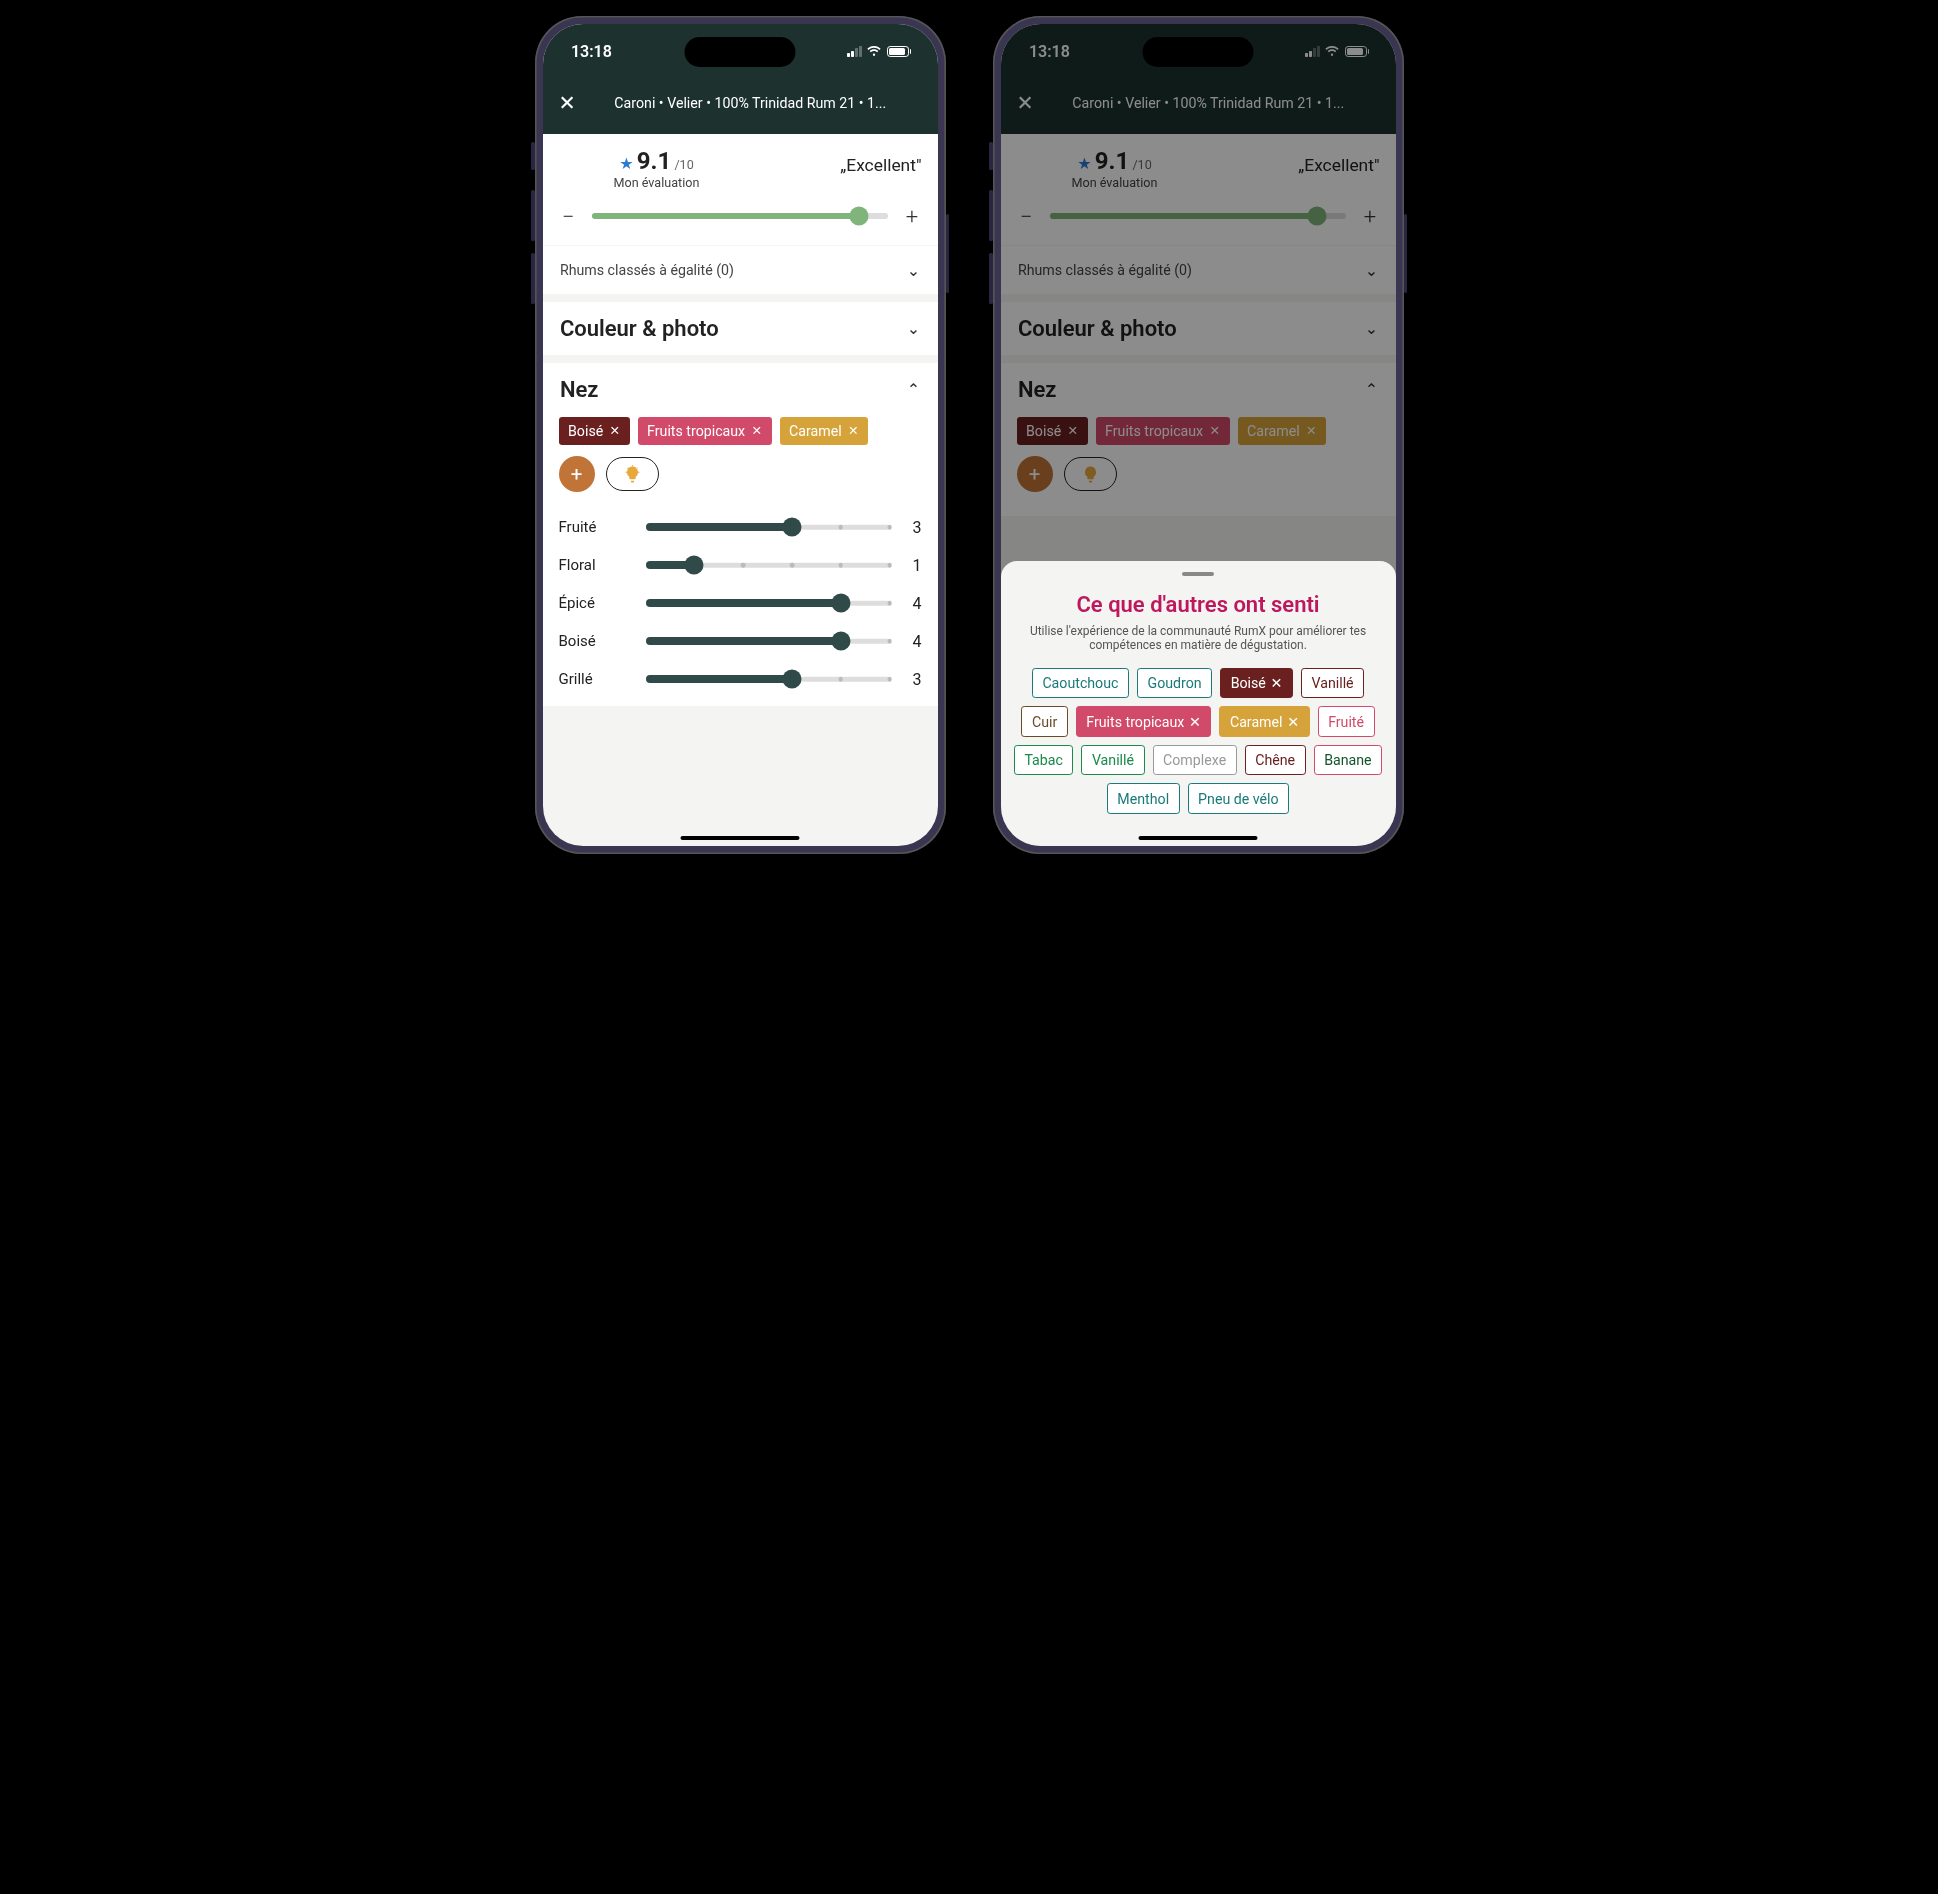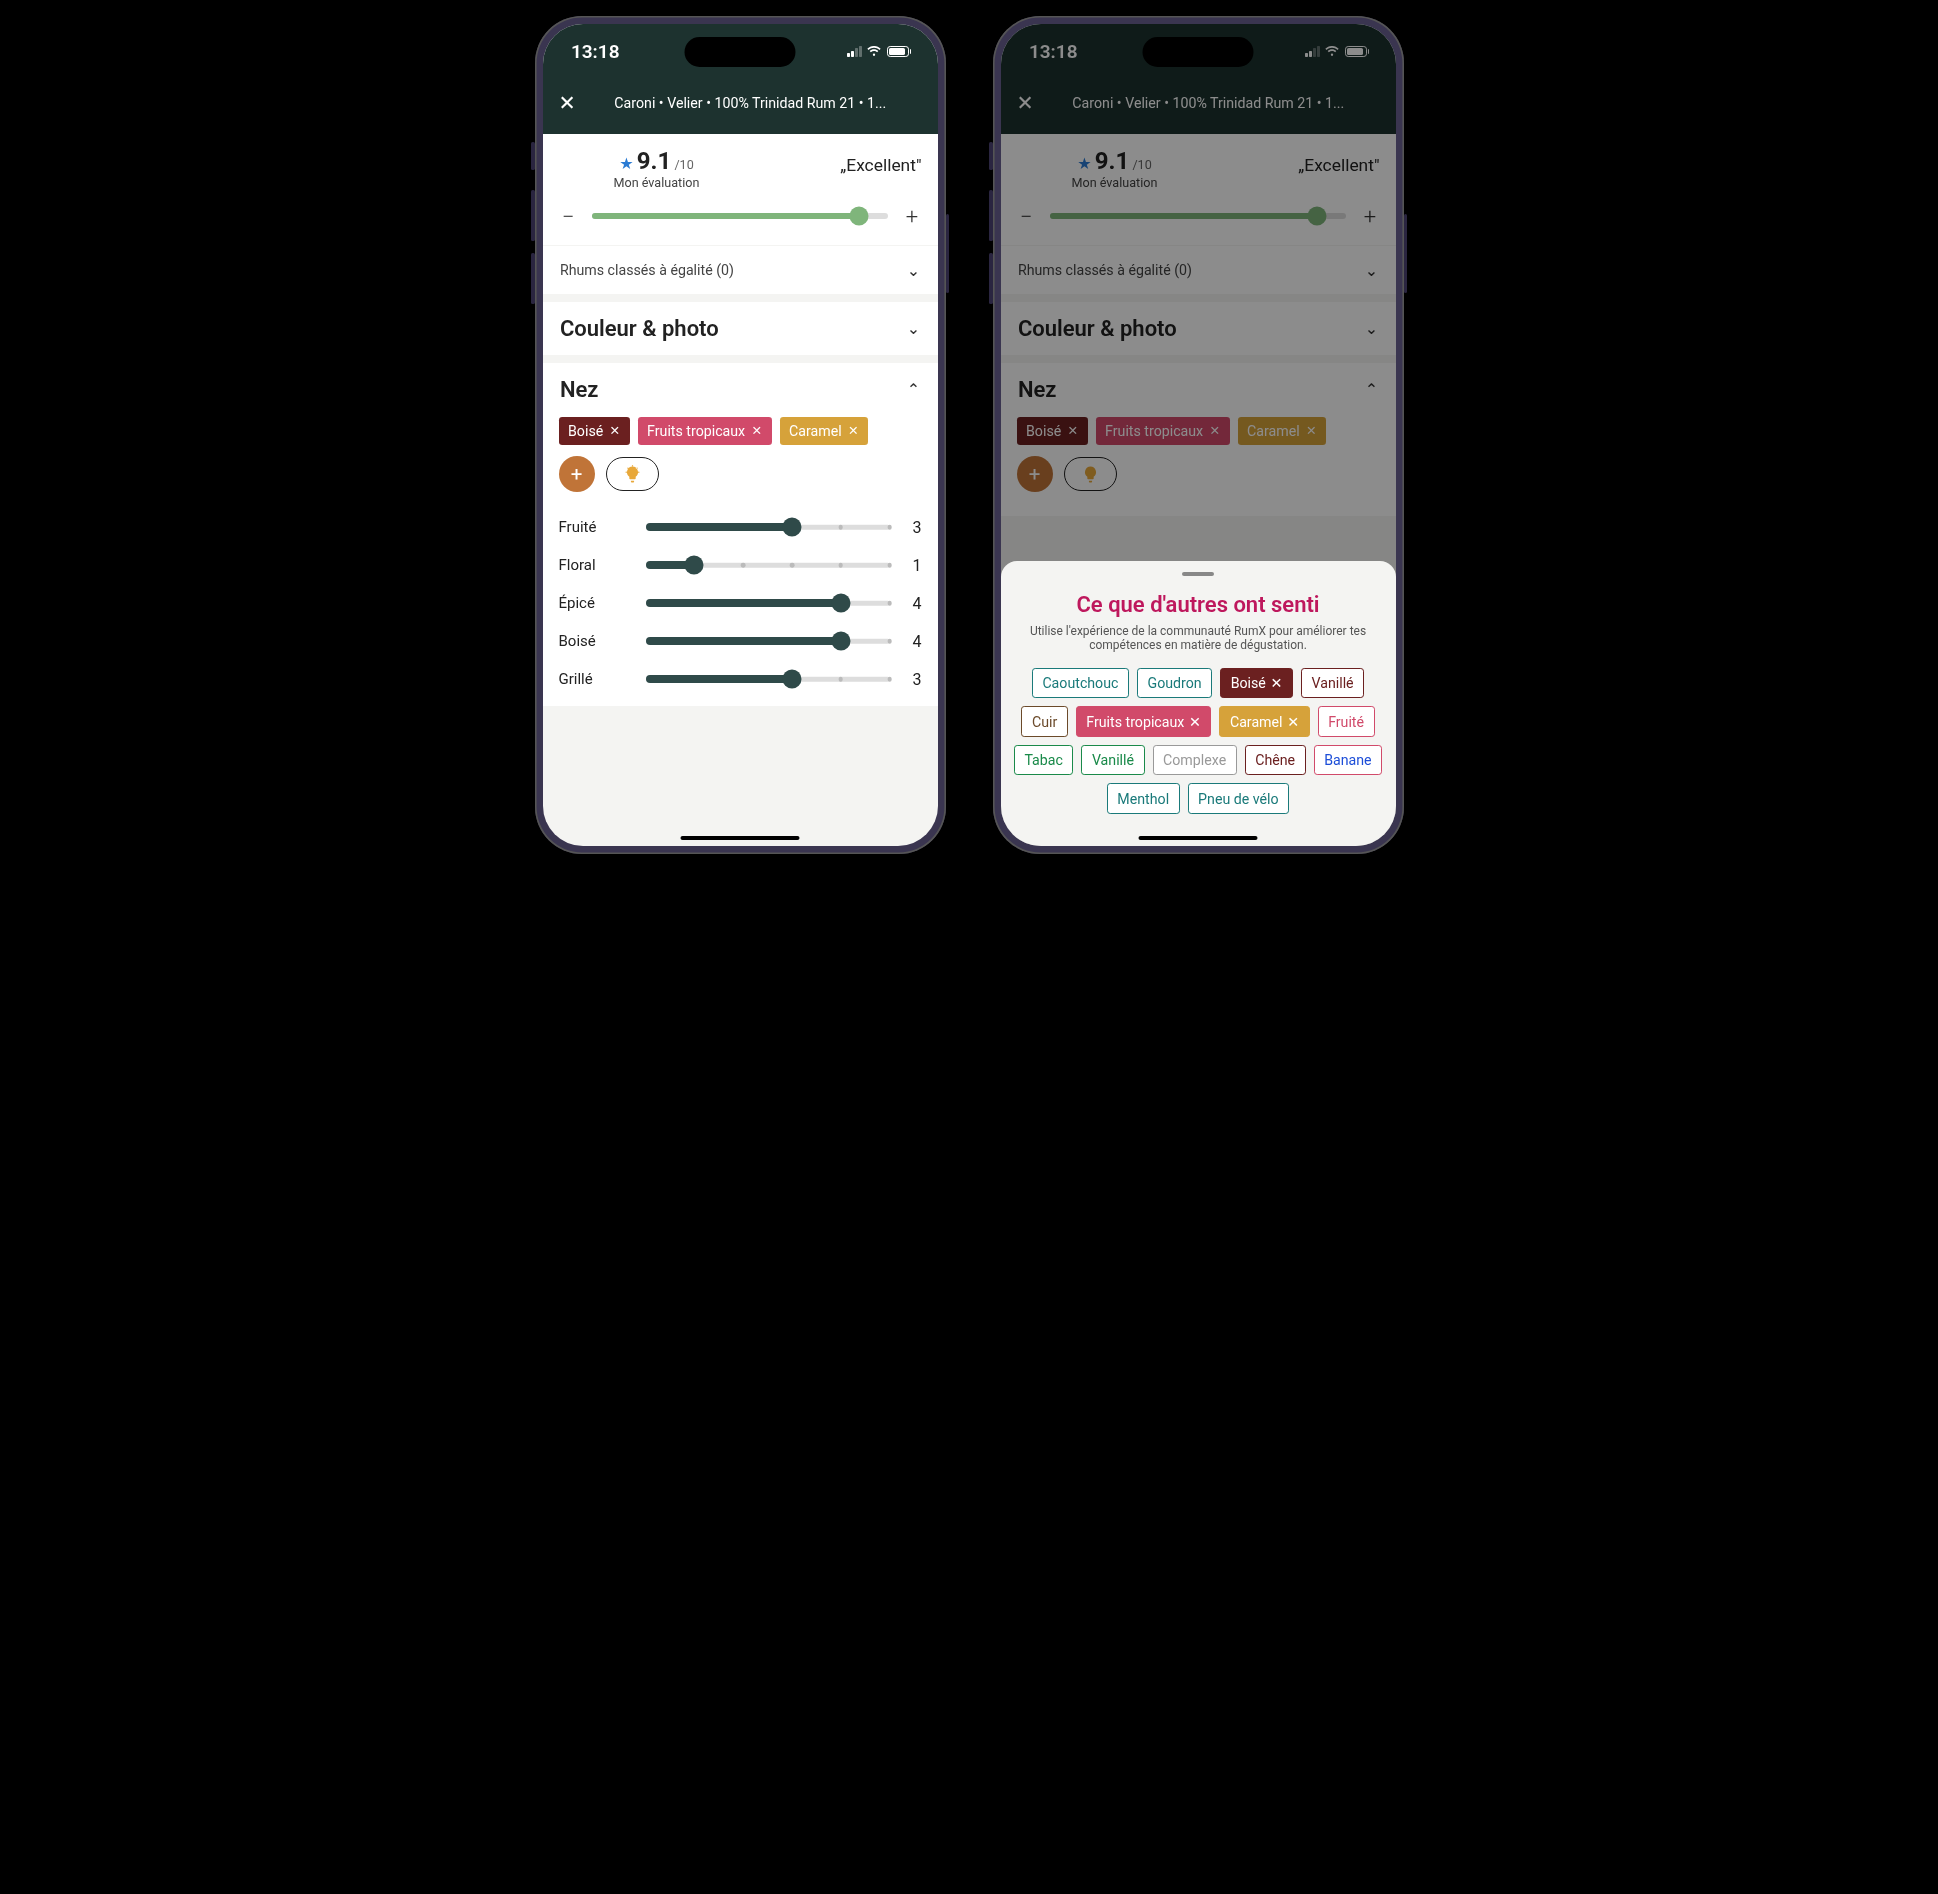--- a/index.html
+++ b/index.html
@@ -49,21 +49,21 @@
     z-index: 100;
   }
   .statusbar {
     height: 47px;
     background: #1d322f;
     display: flex;
     align-items: center;
     justify-content: space-between;
     padding: 8px 28.4px 0;
     color: #fff;
-    font-size: 19px;
+    font-size: 16px;
     font-weight: 600;
   }
   .status-icons { display: flex; gap: 4.7px; align-items: center; }
   .signal { display: flex; gap: 1.6px; align-items: flex-end; }
   .signal-bar { width: 2.4px; background: #fff; border-radius: 0.8px; }
   .signal .b1 { height: 4px; } .signal .b2 { height: 6.3px; }
   .signal .b3 { height: 8.7px; opacity: 0.3; } .signal .b4 { height: 11px; opacity: 0.3; }
   .wifi { font-size: 14.2px; }
   .battery {
     width: 22px; height: 11px; border: 1.2px solid #fff; border-radius: 3.2px;
@@ -480,21 +480,21 @@
           </div>
           <div class="schip" style="border-color: rgb(26, 138, 74); color: rgb(26, 138, 74);">
             <span>Vanillé</span>
           </div>
           <div class="schip" style="border-color: rgb(153, 153, 153); color: rgb(153, 153, 153);">
             <span>Complexe</span>
           </div>
           <div class="schip" style="border-color: rgb(107, 32, 32); color: rgb(107, 32, 32);">
             <span>Chêne</span>
           </div>
-          <div class="schip" style="border-color: rgb(209, 74, 106); color: #1d4ed8;">
+          <div class="schip" style="border-color: rgb(209, 74, 106); color: #14532d;">
             <span>Banane</span>
           </div>
           <div class="schip" style="border-color: rgb(26, 122, 122); color: rgb(26, 122, 122); text-align: right;">
             <span>Menthol</span>
           </div>
           <div class="schip" style="border-color: rgb(26, 122, 122); color: rgb(26, 122, 122);">
             <span>Pneu de vélo</span>
           </div>
         </div>
     </div>

